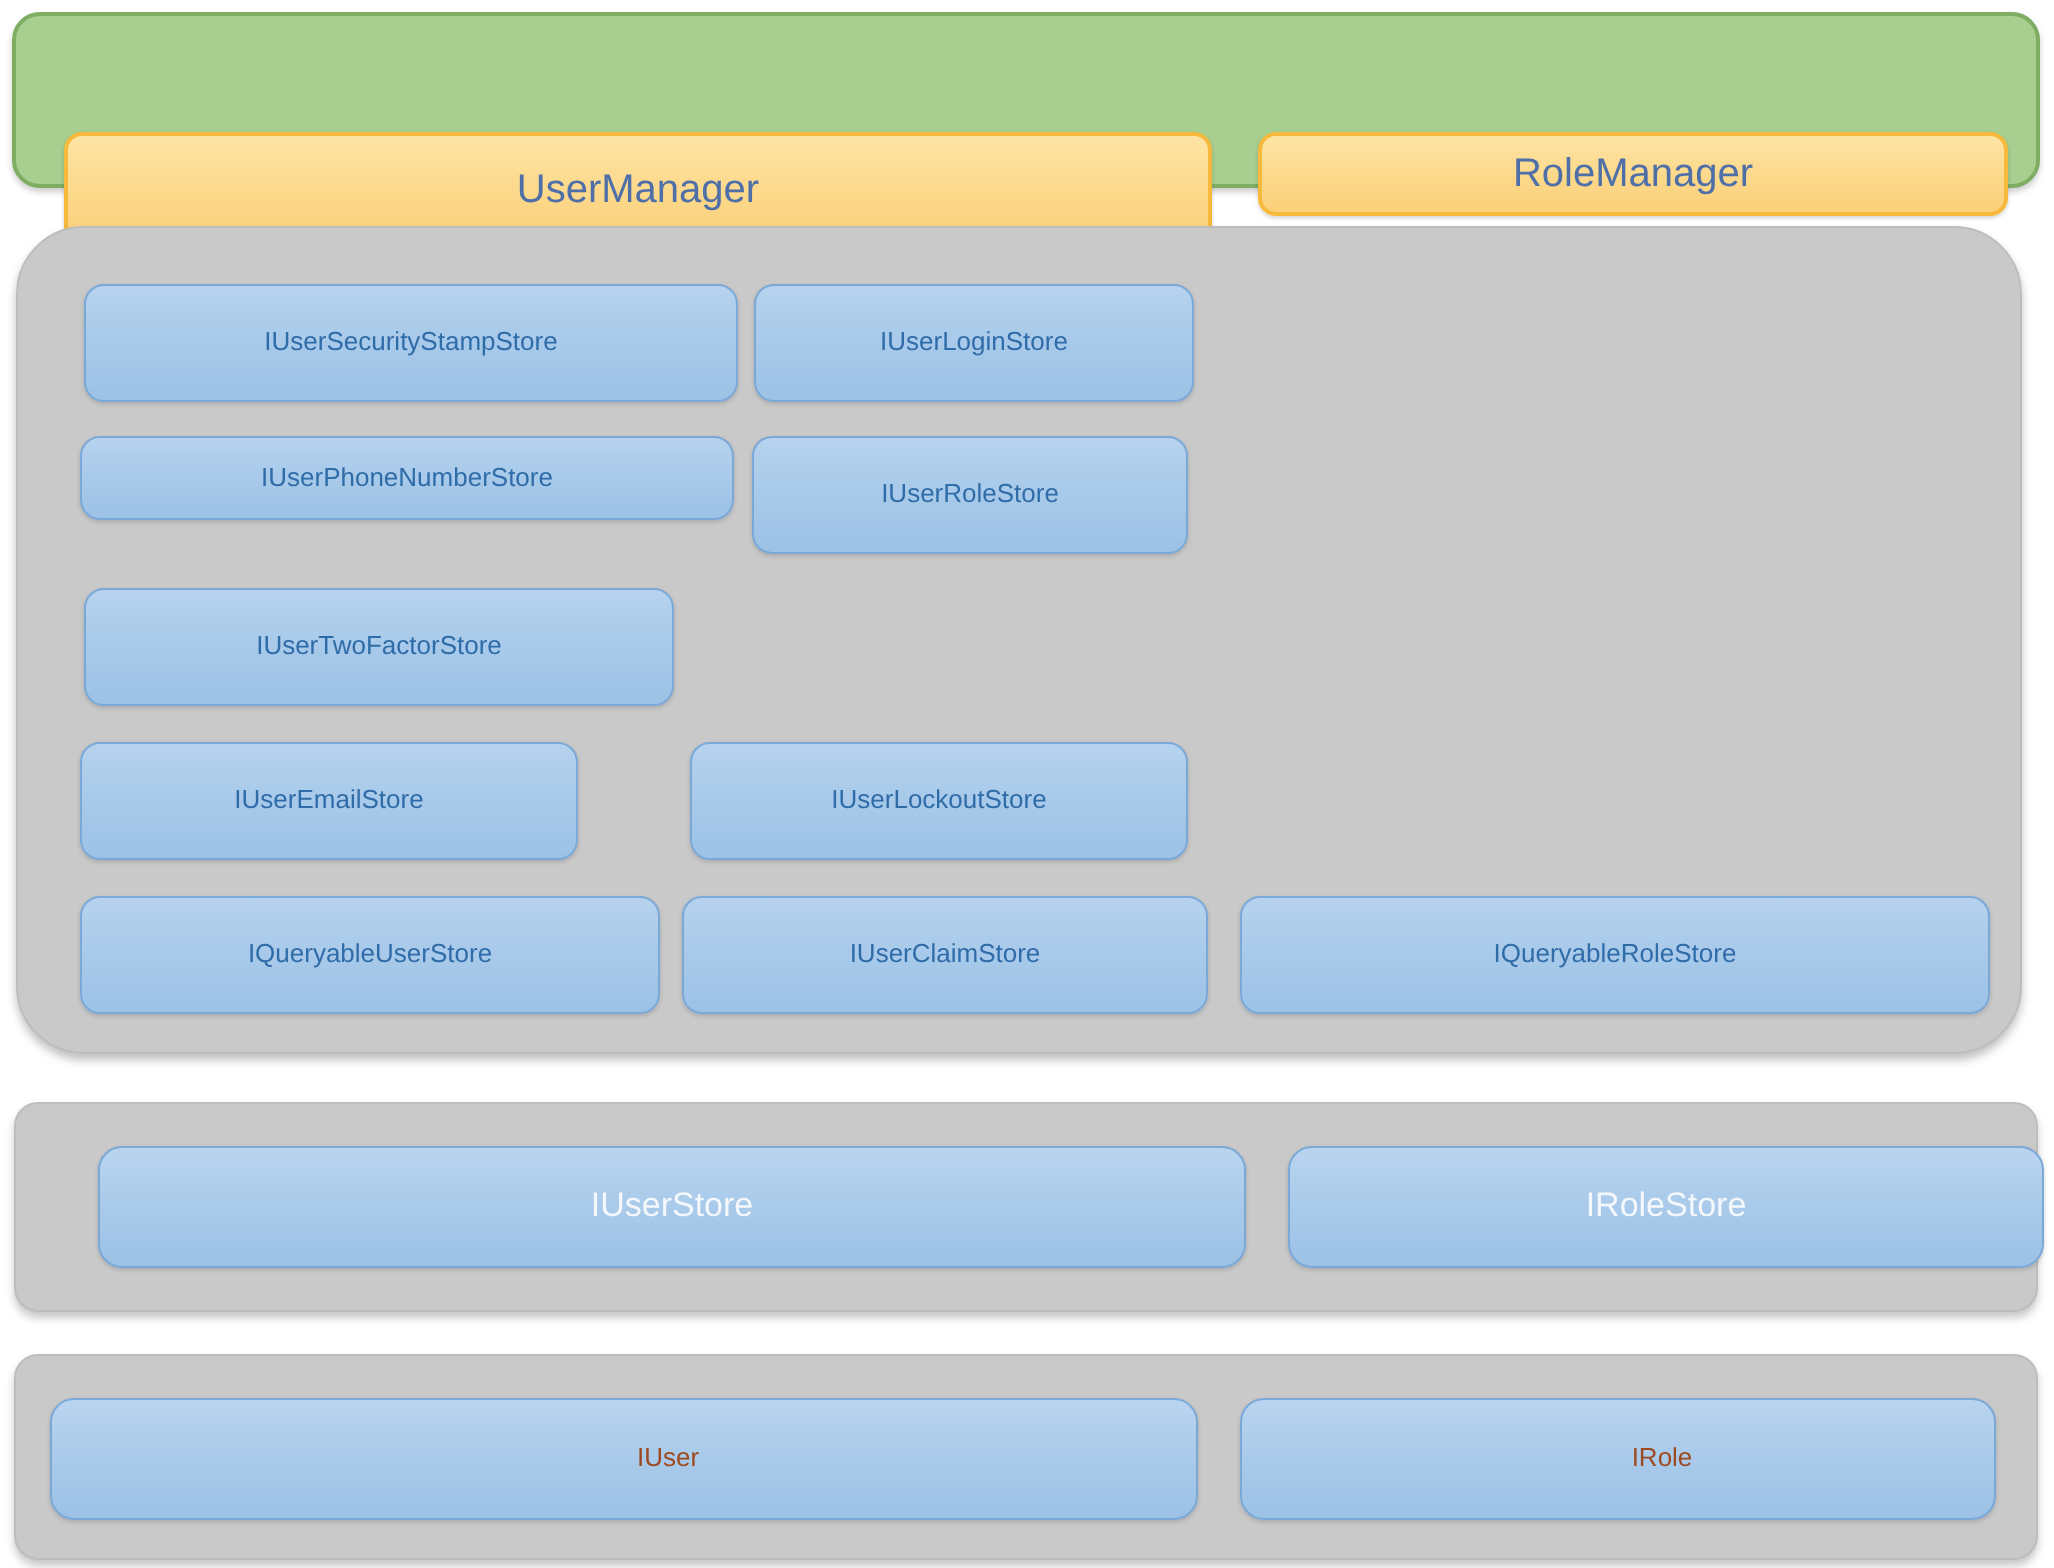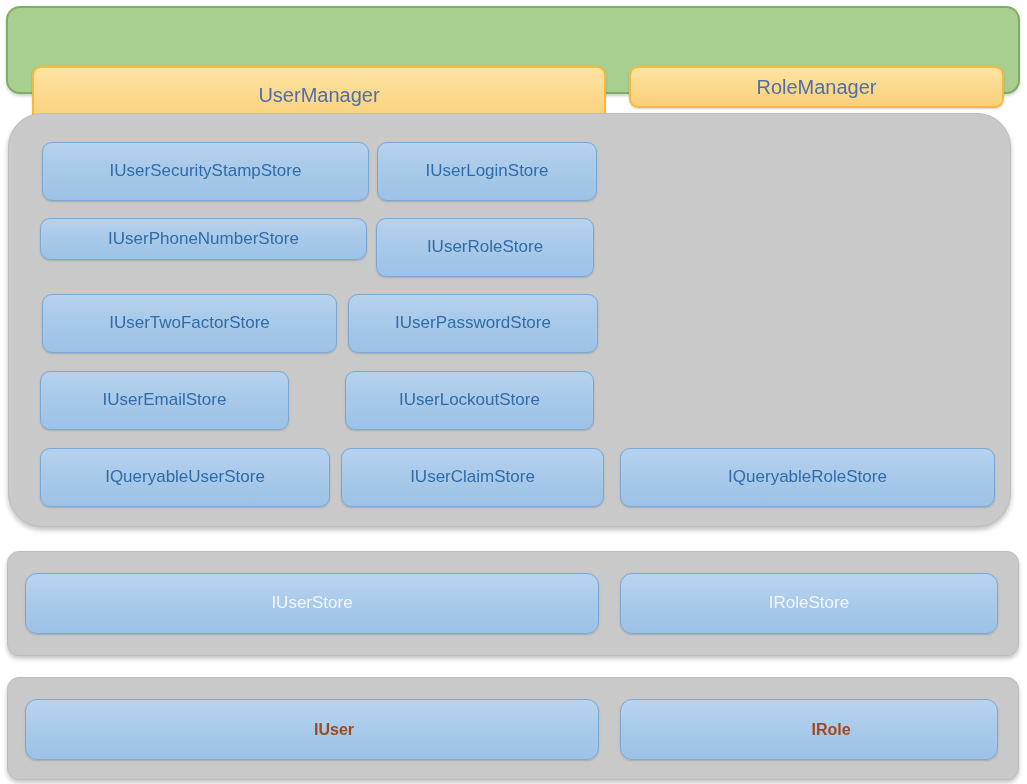--- a/index.html
+++ b/index.html
@@ -54,37 +54,38 @@
     color:#4f6fa8;
     font-size:20px;
     border-radius:9px;
     box-shadow:0 1px 2px rgba(0,0,0,.18);
     margin-top:40px;
   }
   .node-blue{
     background:linear-gradient(180deg,#b6d2ee 0%,#a9caea 45%,#9cc2e6 100%);
     border:1px solid #7aa9d8;
     color:#2f6ca8;
-    font-size:17px;
+    font-size:13px;
     box-shadow:0 1px 2px rgba(0,0,0,.16);
   }
   .node-blue-wide{
     background:linear-gradient(180deg,#b9d4ef 0%,#a9caea 50%,#9cc2e6 100%);
     border:1px solid #7aa9d8;
     color:#f4f7fb;
     font-size:17px;
     border-radius:12px;
     box-shadow:0 1px 2px rgba(0,0,0,.16);
+    margin-left:24px;
   }
   .node-blue-base{
     background:linear-gradient(180deg,#b9d4ef 0%,#a9caea 50%,#9cc2e6 100%);
     border:1px solid #7aa9d8;
     color:#9e4a20;
-    font-size:16px;
-    font-weight:700;
+    font-size:13px;
+    font-weight:400;
     border-radius:12px;
     box-shadow:0 1px 2px rgba(0,0,0,.16);
     padding-left:44px;
   }
 </style>
 </head>
 <body>
 
 <div id="stage">
 
@@ -113,23 +114,20 @@
   </div>
 
   <div class="node node-blue" style="left:376px;top:218px;width:218px;height:59px;">
     <span>IUserRoleStore</span>
   </div>
 
   <div class="node node-blue" style="left:42px;top:294px;width:295px;height:59px;">
     <span>IUserTwoFactorStore</span>
   </div>
 
-  <div class="node node-blue" style="left:348px;top:294px;width:250px;height:59px;">
-    <span>IUserPasswordStore</span>
-  </div>
 
   <div class="node node-blue" style="left:40px;top:371px;width:249px;height:59px;">
     <span>IUserEmailStore</span>
   </div>
 
   <div class="node node-blue" style="left:345px;top:371px;width:249px;height:59px;">
     <span>IUserLockoutStore</span>
   </div>
 
   <div class="node node-blue" style="left:40px;top:448px;width:290px;height:59px;">

